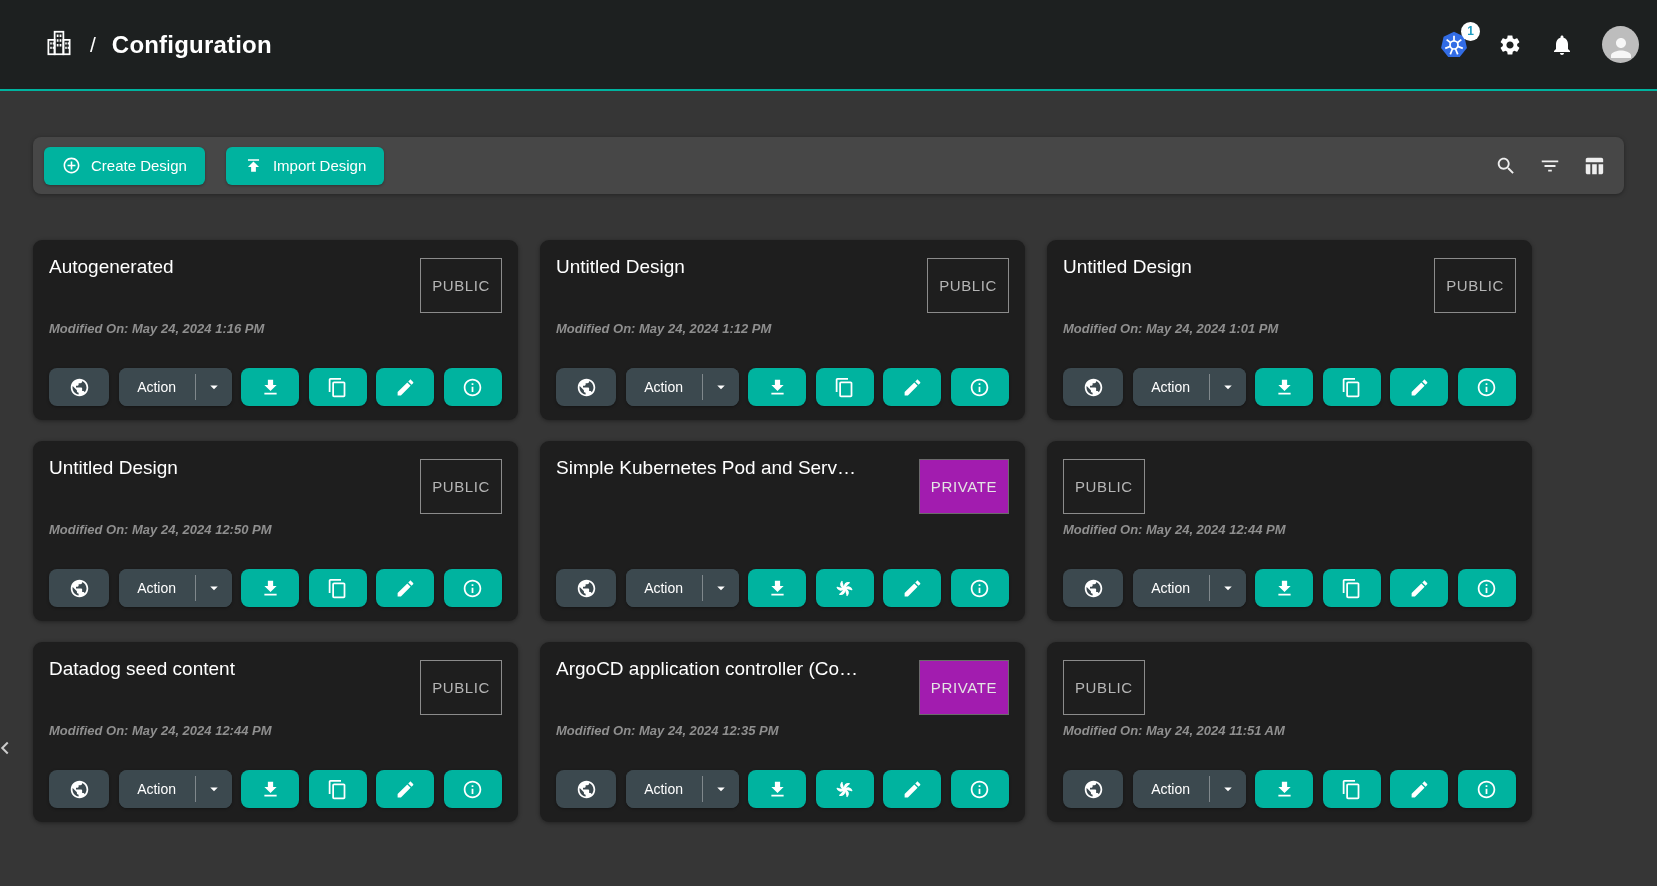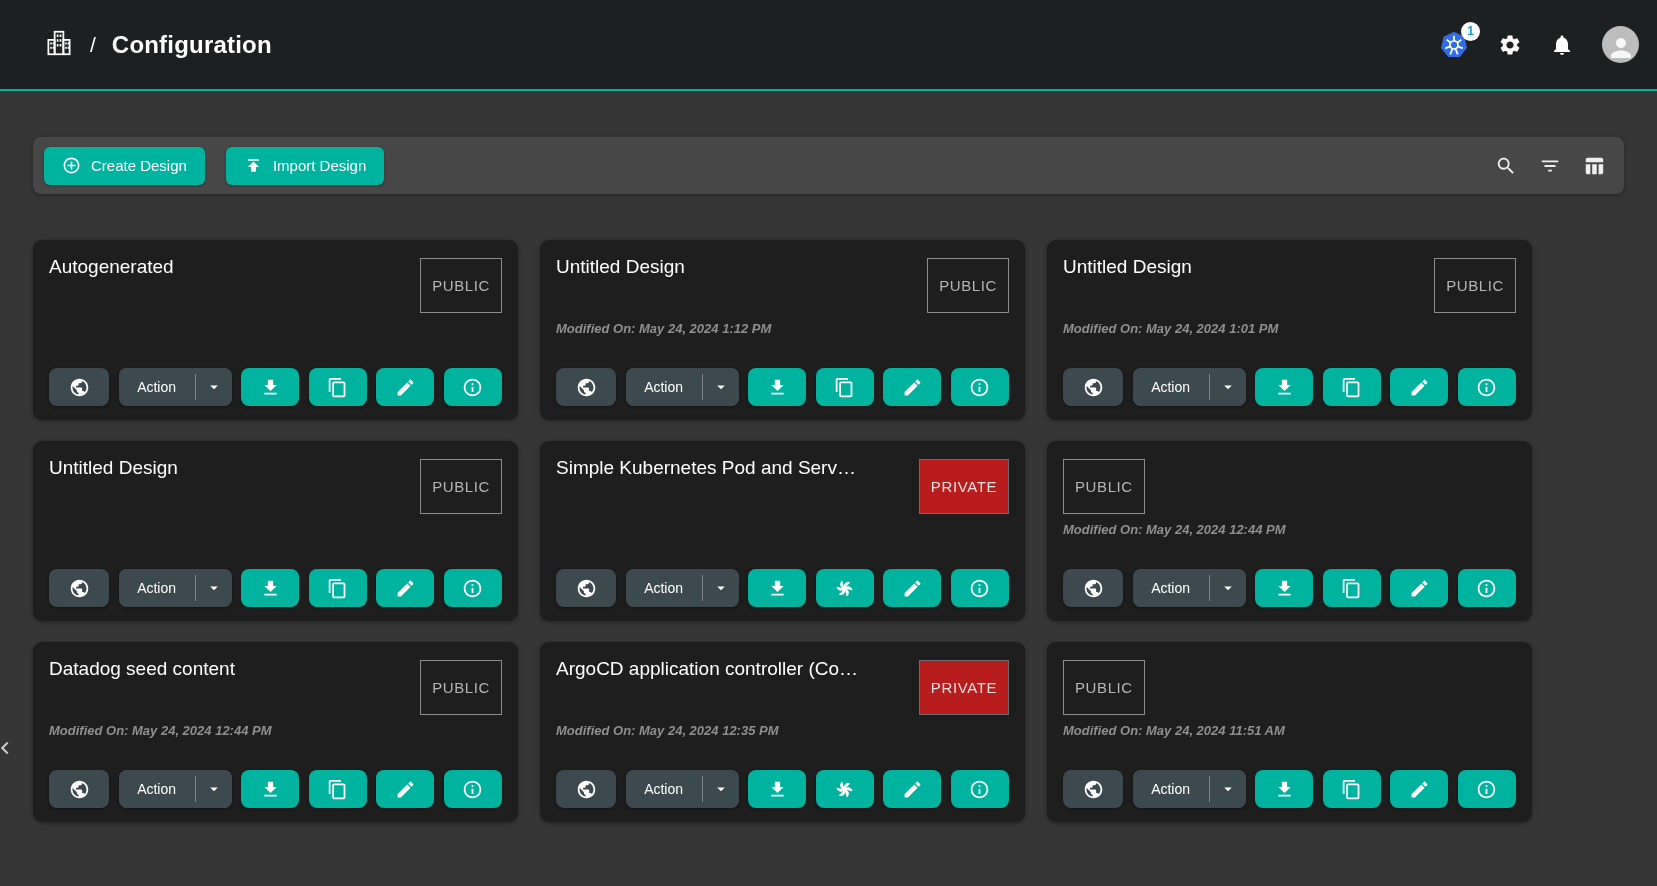--- a/index.html
+++ b/index.html
@@ -80,21 +80,21 @@
   .card-title {
     margin: 0; color: #ffffff; font-size: 19px; font-weight: 500;
     white-space: nowrap; overflow: hidden; text-overflow: ellipsis;
   }
   .badge {
     flex: none; margin-top: 2px;
     font-size: 15px; letter-spacing: .6px;
     padding: 18px 11px; border-radius: 0;
   }
   .badge-public { border: 1px solid #8b8b8b; color: #b5b5b5; background: transparent; }
-  .badge-private { border: 1px solid #6b6b6b; color: #e4e4e4; background: #b91c1c; }
+  .badge-private { border: 1px solid #6b6b6b; color: #e4e4e4; background: #a21caf; }
   .card-sub {
     margin-top: 8px; color: #8f8f8f;
     font-size: 13px; font-style: italic; font-weight: 700;
   }
   .card-actions {
     position: absolute; left: 16px; right: 16px; bottom: 14px;
     display: flex; align-items: flex-start; justify-content: space-between;
   }
   .abtn {
     border: none; cursor: pointer; border-radius: 8px;
@@ -211,20 +211,21 @@
     </svg>
   </div>
 </div>
 
 <div class="grid">
   <div class="card">
     <div class="card-head">
       <h3 class="card-title">Autogenerated</h3>
       <span class="badge badge-public">PUBLIC</span>
     </div>
+    <div class="card-sub">Modified On: May 24, 2024 1:16 PM</div>
     <div class="card-actions">
       <button class="abtn abtn-dark globe-btn">
         <svg class="ic" viewBox="0 0 24 24">
           <path d="M12 2C6.48 2 2 6.48 2 12s4.48 10 10 10 10-4.48 10-10S17.52 2 12 2zm-1 17.93c-3.95-.49-7-3.85-7-7.93 0-.62.08-1.21.21-1.79L9 15v1c0 1.1.9 2 2 2v1.93zm6.9-2.54c-.26-.81-1-1.4-1.9-1.4h-1v-3c0-.55-.45-1-1-1H8v-2h2c.55 0 1-.45 1-1V7h2c1.1 0 2-.9 2-2v-.41c2.93 1.19 5 4.06 5 7.41 0 2.08-.8 3.97-2.1 5.39z"></path>
         </svg>
       </button>
       <div class="split">
         <button class="abtn abtn-dark label">
           <span>Action</span>
         </button>
@@ -351,20 +352,21 @@
         </svg>
       </button>
     </div>
   </div>
 
   <div class="card">
     <div class="card-head">
       <h3 class="card-title">Untitled Design</h3>
       <span class="badge badge-public">PUBLIC</span>
     </div>
+    <div class="card-sub">Modified On: May 24, 2024 12:50 PM</div>
     <div class="card-actions">
       <button class="abtn abtn-dark globe-btn">
         <svg class="ic" viewBox="0 0 24 24">
           <path d="M12 2C6.48 2 2 6.48 2 12s4.48 10 10 10 10-4.48 10-10S17.52 2 12 2zm-1 17.93c-3.95-.49-7-3.85-7-7.93 0-.62.08-1.21.21-1.79L9 15v1c0 1.1.9 2 2 2v1.93zm6.9-2.54c-.26-.81-1-1.4-1.9-1.4h-1v-3c0-.55-.45-1-1-1H8v-2h2c.55 0 1-.45 1-1V7h2c1.1 0 2-.9 2-2v-.41c2.93 1.19 5 4.06 5 7.41 0 2.08-.8 3.97-2.1 5.39z"></path>
         </svg>
       </button>
       <div class="split">
         <button class="abtn abtn-dark label">
           <span>Action</span>
         </button>

